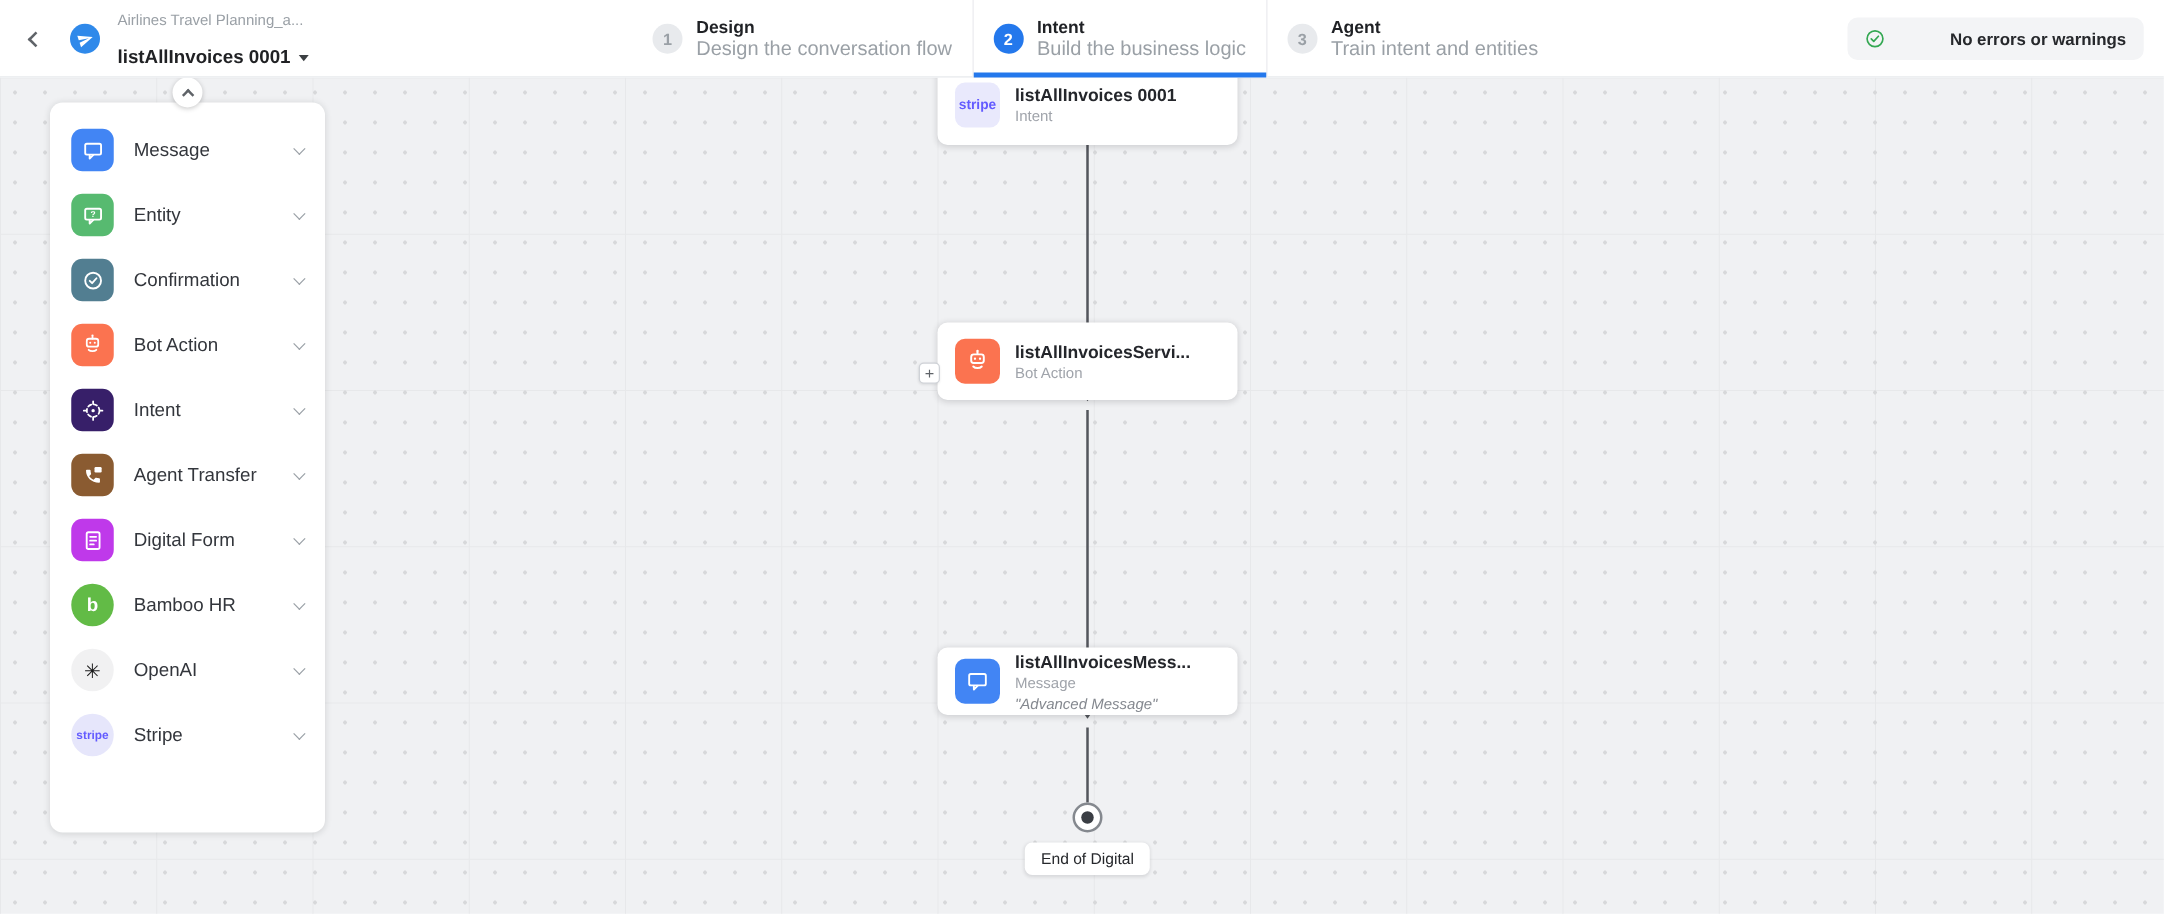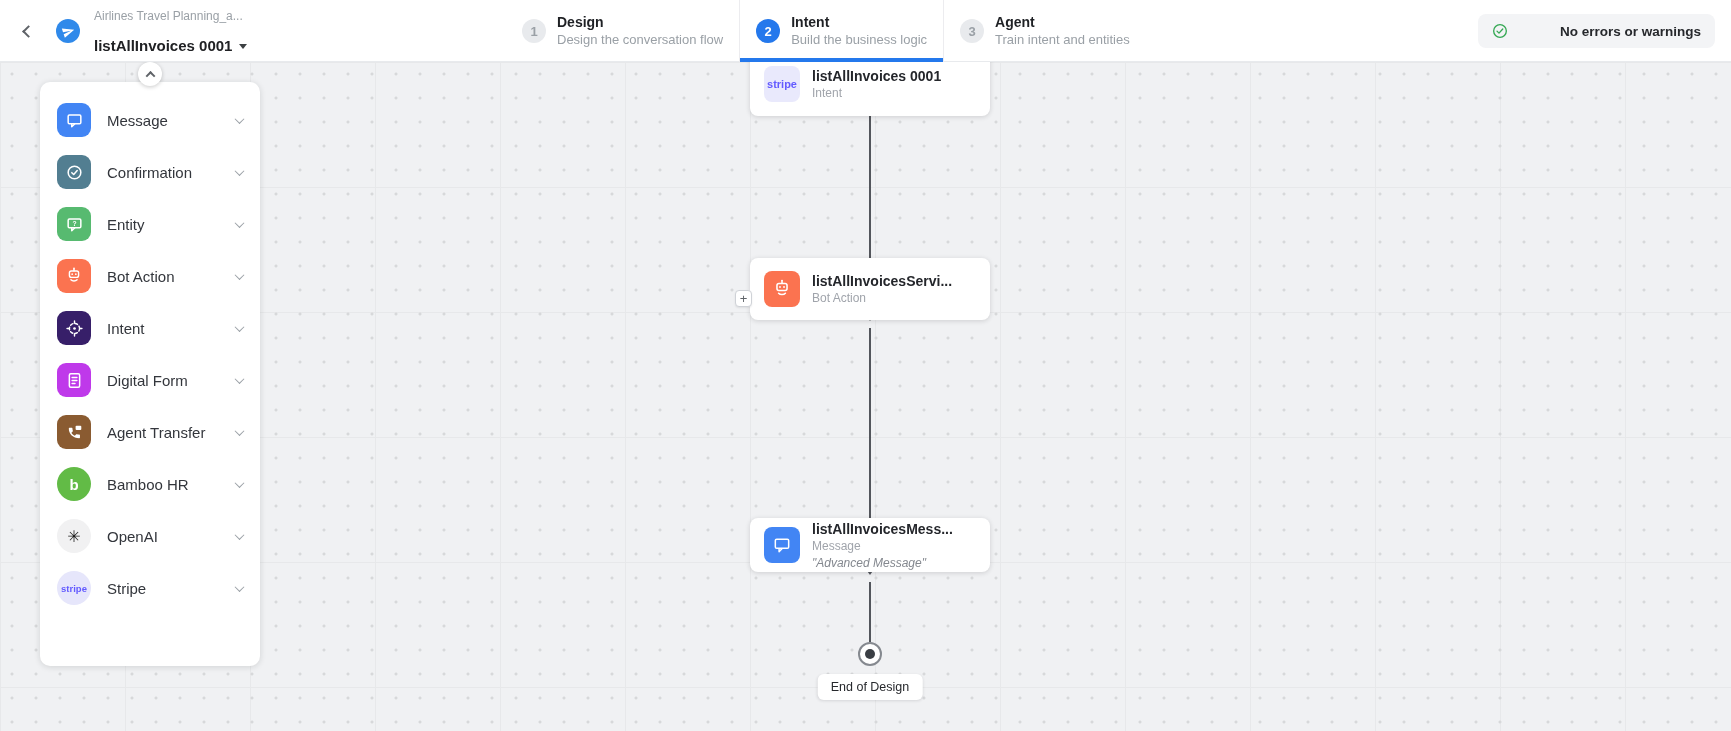--- a/index.html
+++ b/index.html
@@ -27,21 +27,21 @@
   
   .tabs { position:absolute; left:506px; top:0; height:62px; display:flex; }
   .tab { display:flex; align-items:center; gap:11px; padding:0 16px; position:relative; cursor:pointer; }
   .tab.active { border-left:1px solid #ececef; border-right:1px solid #ececef; background:#fff; }
   .tab.active::after { content:""; position:absolute; left:0; right:0; bottom:0; height:4px; background:#2478ec; }
   .tab-num { width:24px; height:24px; border-radius:50%; background:#e8eaed; color:#9aa0a6;
     font-size:13px; font-weight:700; display:flex; align-items:center; justify-content:center; flex:0 0 auto; }
   .tab.active .tab-num { background:#2478ec; color:#fff; }
   .tab-texts { display:flex; flex-direction:column; gap:2px; }
   .tab-label { font-size:14px; font-weight:700; color:#1f2125; line-height:1.1; }
-  .tab-desc { font-size:13px; color:#9aa0a6; line-height:1.1; white-space:nowrap; }
+  .tab-desc { font-size:16px; color:#9aa0a6; line-height:1.1; white-space:nowrap; }
 
   
   .status-pill { position:absolute; right:16px; top:14px; height:34px; background:#f3f4f6;
     border-radius:8px; display:flex; align-items:center; gap:8px; padding:0 14px; cursor:pointer; }
   .status-text { font-size:13.5px; font-weight:600; color:#26282c;padding-left:44px; }
 
   
   .canvas { position:absolute; top:62px; left:0; width:1731px; height:669px; overflow:hidden;
     background-color:#f0f1f3;
     background-image:
@@ -200,59 +200,59 @@
     <span class="ntext">
       <span class="ntitle">listAllInvoicesMess...</span>
       <span class="nsub">Message</span>
       <span class="nquote">"Advanced Message"</span>
     </span>
   </div>
 
   <div class="end-marker">
     <span class="end-dot"></span>
   </div>
-  <div class="end-pill">End of Design</div>
+  <div class="end-pill">End of Digital</div>
 
   <button class="collapse-btn">
     <span class="chev-up"></span>
   </button>
 
   <div class="palette">
 
     <div class="srow">
       <span class="sicon" style="background: rgb(66, 133, 244);">
         <svg width="19" height="19" viewBox="0 0 24 24" fill="none" stroke="#fff" stroke-width="1.9" stroke-linejoin="round">
           <rect x="4" y="5" width="16" height="11" rx="1.6"></rect>
             <path d="M8.5 16v4l4-4"></path>
         </svg>
       </span>
       <span class="slabel">Message</span>
-      <span class="chev-down"></span>
-    </div>
-
-    <div class="srow">
-      <span class="sicon" style="background: rgb(82, 126, 145);">
-        <svg width="19" height="19" viewBox="0 0 24 24" fill="none" stroke="#fff" stroke-width="1.9" stroke-linecap="round" stroke-linejoin="round">
-          <circle cx="12" cy="12" r="8"></circle>
-            <path d="M8.6 12.2l2.4 2.4 4.4-5"></path>
-        </svg>
-      </span>
-      <span class="slabel">Confirmation</span>
       <span class="chev-down"></span>
     </div>
 
     <div class="srow">
       <span class="sicon" style="background: rgb(87, 186, 112);">
         <svg width="19" height="19" viewBox="0 0 24 24" fill="none" stroke="#fff" stroke-width="1.9" stroke-linejoin="round">
           <rect x="4" y="5" width="16" height="11" rx="1.6"></rect>
             <path d="M8.5 16v4l4-4"></path>
           <text x="12" y="13.6" text-anchor="middle" font-size="8.5" font-weight="bold" fill="#fff" stroke="none">?</text>
         </svg>
       </span>
       <span class="slabel">Entity</span>
+      <span class="chev-down"></span>
+    </div>
+
+    <div class="srow">
+      <span class="sicon" style="background: rgb(82, 126, 145);">
+        <svg width="19" height="19" viewBox="0 0 24 24" fill="none" stroke="#fff" stroke-width="1.9" stroke-linecap="round" stroke-linejoin="round">
+          <circle cx="12" cy="12" r="8"></circle>
+            <path d="M8.6 12.2l2.4 2.4 4.4-5"></path>
+        </svg>
+      </span>
+      <span class="slabel">Confirmation</span>
       <span class="chev-down"></span>
     </div>
 
     <div class="srow">
       <span class="sicon" style="background: rgb(251, 115, 80);">
         <svg width="20" height="20" viewBox="0 0 24 24" fill="none" stroke="#fff" stroke-width="1.7" stroke-linecap="round">
           <circle cx="12" cy="3" r="1.1" fill="#fff" stroke="none"></circle>
             <path d="M12 4.2v1.6"></path>
           <rect x="6.5" y="6" width="11" height="7.6" rx="2.2"></rect>
           <circle cx="9.8" cy="9.8" r="1" fill="#fff" stroke="none"></circle>
@@ -271,42 +271,42 @@
           <circle cx="12" cy="12" r="6.4" stroke-dasharray="3.4 2.6"></circle>
           <circle cx="12" cy="12" r="1.7" fill="#fff" stroke="none"></circle>
           <path d="M12 2.6v2.6M12 18.8v2.6M2.6 12h2.6M18.8 12h2.6"></path>
         </svg>
       </span>
       <span class="slabel">Intent</span>
       <span class="chev-down"></span>
     </div>
 
     <div class="srow">
+      <span class="sicon" style="background: rgb(138, 91, 49);">
+        <svg width="19" height="19" viewBox="0 0 24 24" fill="#fff">
+          <path d="M6.9 10.6c1.2 2.4 3.1 4.3 5.5 5.5l1.8-1.8c.23-.23.56-.3.85-.2.94.31 1.95.48 3 .48.46 0 .84.38.84.84v2.94c0 .46-.38.84-.84.84C10.2 19.2 4.8 13.8 4.8 6.9c0-.46.38-.84.84-.84h2.95c.46 0 .84.38.84.84 0 1.04.17 2.05.48 3 .1.29.02.62-.21.85l-1.8 1.85z"></path>
+          <rect x="13.4" y="3.4" width="7.2" height="5.4" rx="1.2"></rect>
+        </svg>
+      </span>
+      <span class="slabel">Agent Transfer</span>
+      <span class="chev-down"></span>
+    </div>
+
+    <div class="srow">
       <span class="sicon" style="background: rgb(191, 57, 234);">
         <svg width="19" height="19" viewBox="0 0 24 24" fill="none" stroke="#fff" stroke-width="1.9" stroke-linecap="round">
           <rect x="5.5" y="3.5" width="13" height="17" rx="1.8"></rect>
           <path d="M9 8.2h6M9 12h6M9 15.8h3.6"></path>
         </svg>
       </span>
       <span class="slabel">Digital Form</span>
       <span class="chev-down"></span>
     </div>
 
     <div class="srow">
-      <span class="sicon" style="background: rgb(138, 91, 49);">
-        <svg width="19" height="19" viewBox="0 0 24 24" fill="#fff">
-          <path d="M6.9 10.6c1.2 2.4 3.1 4.3 5.5 5.5l1.8-1.8c.23-.23.56-.3.85-.2.94.31 1.95.48 3 .48.46 0 .84.38.84.84v2.94c0 .46-.38.84-.84.84C10.2 19.2 4.8 13.8 4.8 6.9c0-.46.38-.84.84-.84h2.95c.46 0 .84.38.84.84 0 1.04.17 2.05.48 3 .1.29.02.62-.21.85l-1.8 1.85z"></path>
-          <rect x="13.4" y="3.4" width="7.2" height="5.4" rx="1.2"></rect>
-        </svg>
-      </span>
-      <span class="slabel">Agent Transfer</span>
-      <span class="chev-down"></span>
-    </div>
-
-    <div class="srow">
       <span class="sicon round" style="background: rgb(98, 187, 70);">
         <span class="bamboo-b">b</span>
       </span>
       <span class="slabel">Bamboo HR</span>
       <span class="chev-down"></span>
     </div>
 
     <div class="srow">
       <span class="sicon round" style="background: rgb(241, 241, 242);">
         <span class="openai-glyph">✳</span>

